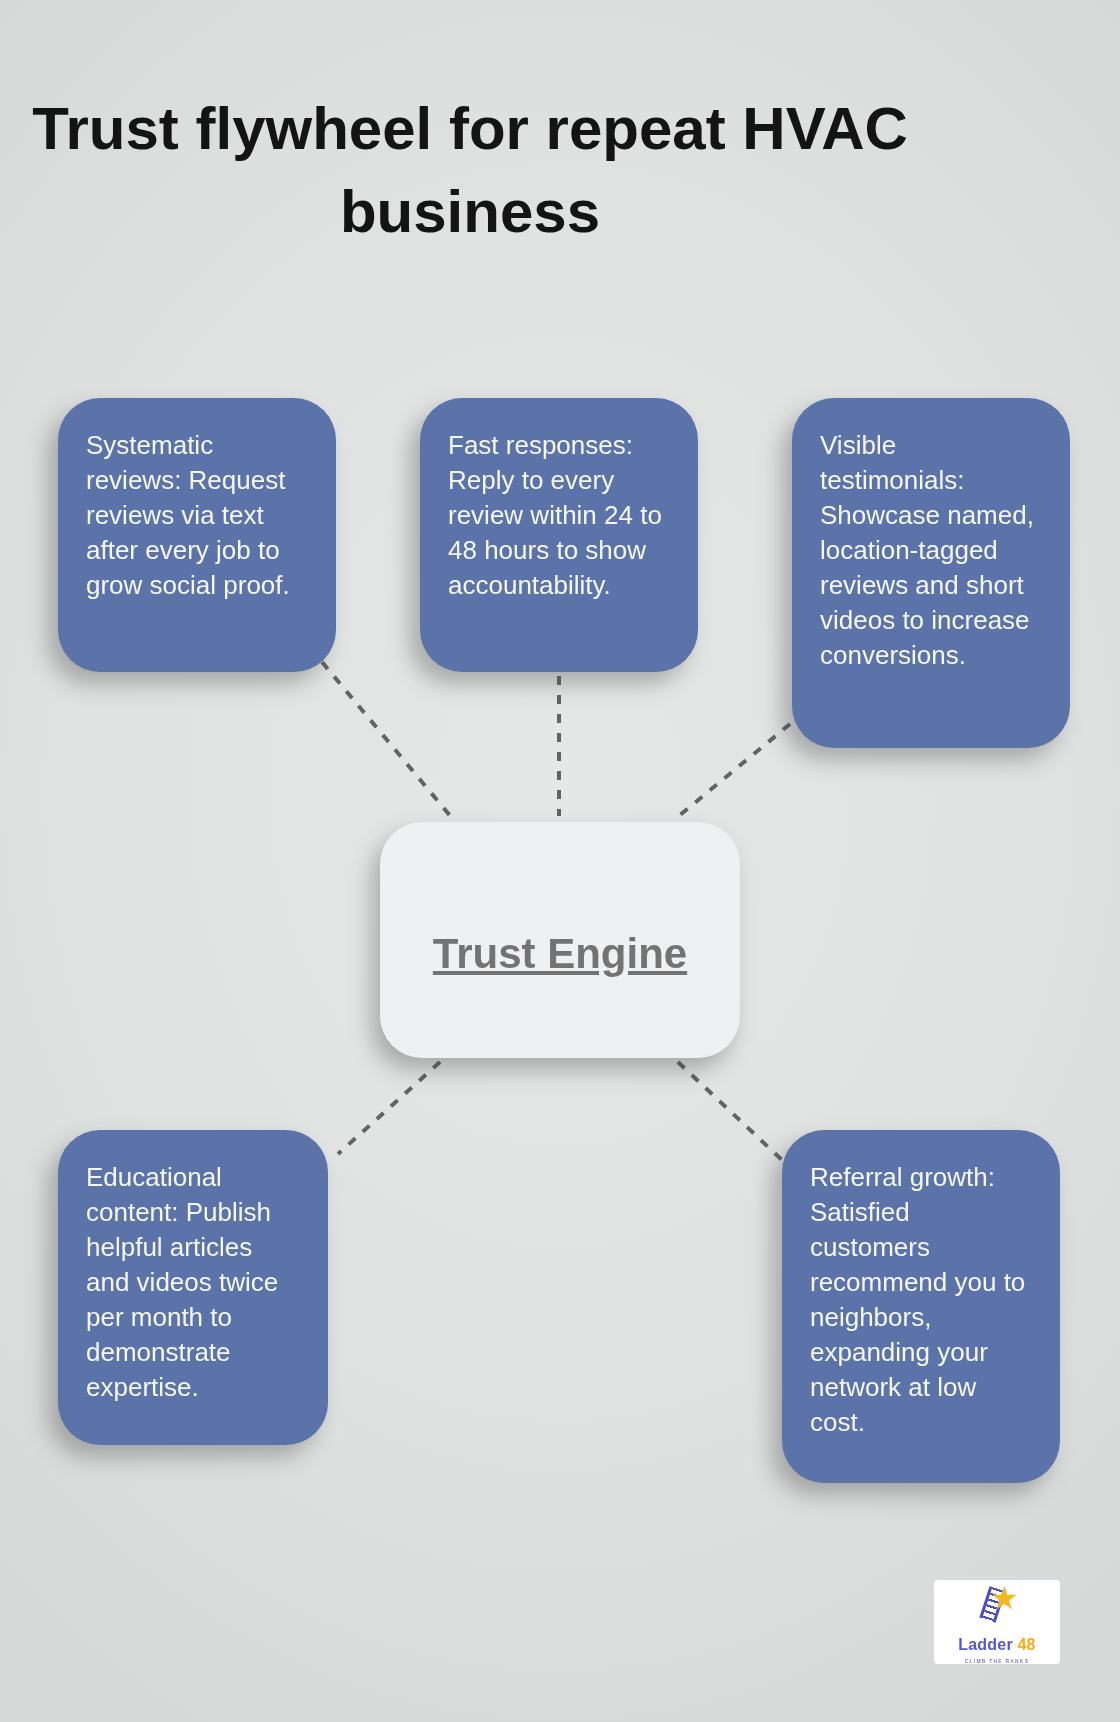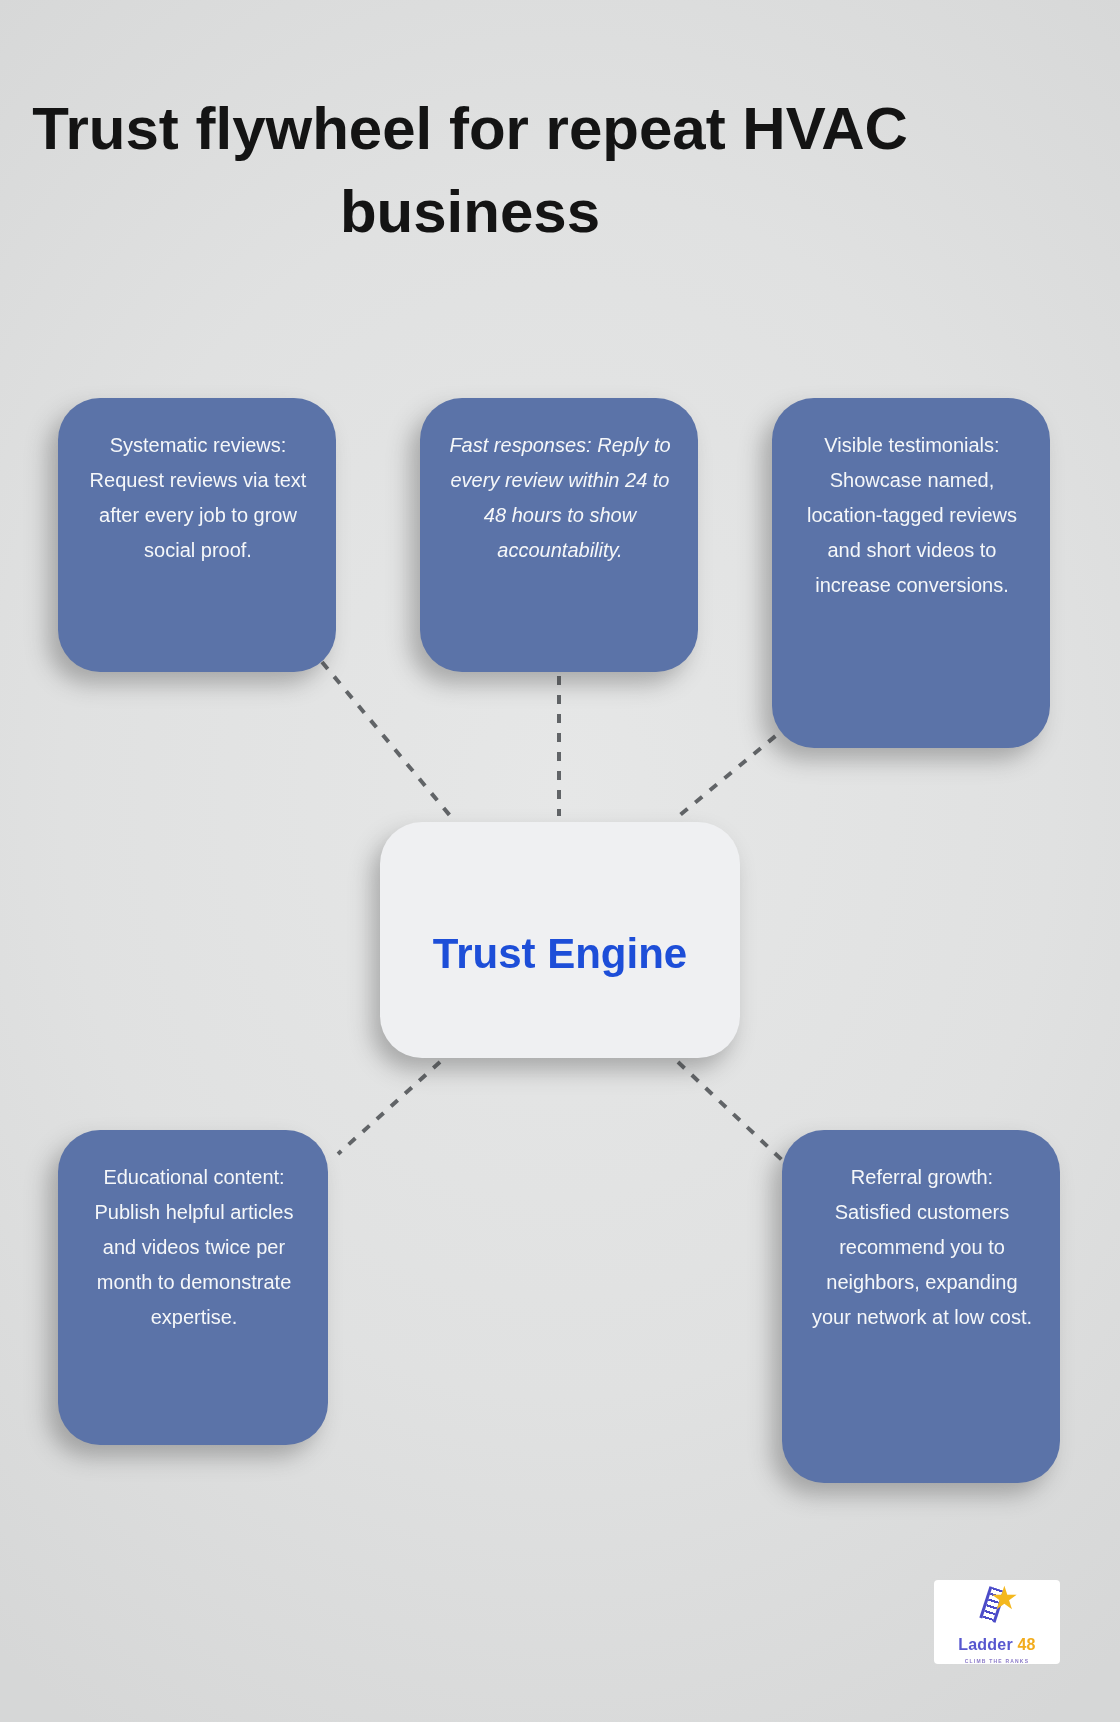--- a/index.html
+++ b/index.html
@@ -16,40 +16,39 @@
     font-size:60px;font-weight:bold;line-height:1.38;
     color:#141414;
     margin:0;
   }
   .connectors{position:absolute;left:0;top:0;width:1120px;height:1722px;}
   .node{
     position:absolute;
     background:#5b73a8;
     border-radius:42px;
     color:#f5f7f9;
-    font-size:20px;line-height:35px;
+    font-size:26px;line-height:35px;
     padding:30px 26px 26px 28px;
     box-sizing:border-box;
     box-shadow:-10px 12px 22px rgba(60,60,60,0.35);
-    text-align:center;
   }
   .node-1{left:58px;top:398px;width:278px;height:274px;}
-  .node-2{left:420px;top:398px;width:278px;height:274px;font-style:italic;}
-  .node-3{left:772px;top:398px;width:278px;height:350px;}
+  .node-2{left:420px;top:398px;width:278px;height:274px;}
+  .node-3{left:792px;top:398px;width:278px;height:350px;}
   .node-4{left:58px;top:1130px;width:270px;height:315px;}
   .node-5{left:782px;top:1130px;width:278px;height:353px;}
   .center-node{
     position:absolute;left:380px;top:822px;width:360px;height:236px;
     background:#eff0f2;border-radius:42px;
     box-shadow:-8px 12px 22px rgba(60,60,60,0.35);
     display:flex;align-items:center;justify-content:center;
     box-sizing:border-box;padding-top:28px;
   }
   .center-node .label{
-    font-size:42px;font-weight:bold;color:#1d4ed8;
+    font-size:42px;font-weight:bold;color:#737373;text-decoration:underline;
   }
   
   .logo-card{
     position:absolute;left:934px;top:1580px;width:126px;height:84px;
     background:#ffffff;border-radius:4px;
     display:flex;flex-direction:column;align-items:center;justify-content:flex-start;
   }
   .logo-icon{position:relative;width:50px;height:38px;margin-top:6px;}
   .ladder{
     position:absolute;left:12px;top:2px;width:11px;height:33px;

